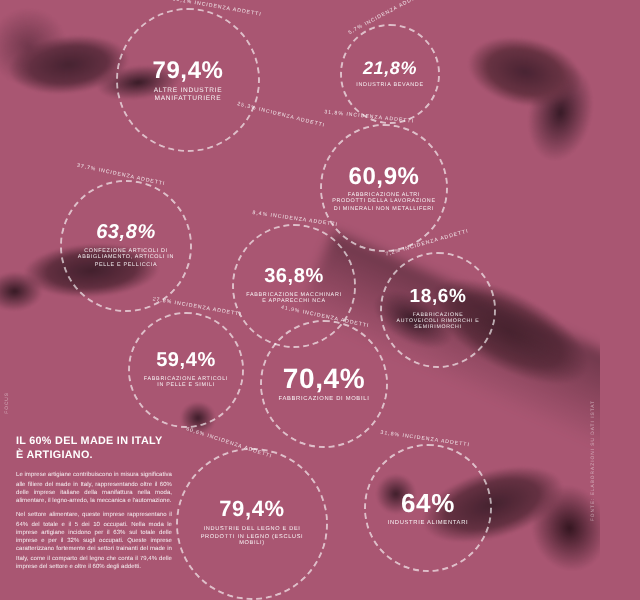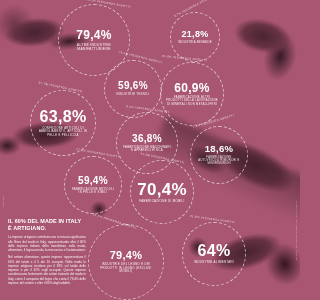--- a/index.html
+++ b/index.html
@@ -121,39 +121,35 @@
   <div class="vlabel" style="right:2px;top:200px;">FONTE: ELABORAZIONI SU DATI ISTAT</div>
 
   <div class="arc" style="left:86px;top:2px;transform:rotate(10deg);">60,1% INCIDENZA ADDETTI</div>
   <div class="bubble" style="left:58px;top:4px;width:72px;height:72px;">
     <div class="pct" style="font-size:12px;">79,4%</div>
     <div class="lab" style="font-size:3.3px;">ALTRE INDUSTRIE MANIFATTURIERE</div>
   </div>
 
   <div class="arc" style="left:172px;top:5px;transform:rotate(-28deg);">5,7% INCIDENZA ADDETTI</div>
   <div class="bubble" style="left:170px;top:12px;width:50px;height:50px;">
-    <div class="pct" style="font-size:9px;">21,8%</div>
+    <div class="pct" style="font-size:9px;font-style:italic;">21,8%</div>
     <div class="lab" style="font-size:2.7px;">INDUSTRIA BEVANDE</div>
   </div>
 
   <div class="arc" style="left:118px;top:56px;transform:rotate(14deg);">25,3% INCIDENZA ADDETTI</div>
-  <div class="bubble" style="left:104px;top:60px;width:58px;height:58px;">
-    <div class="pct" style="font-size:10px;">59,6%</div>
-    <div class="lab" style="font-size:2.9px;">INDUSTRIE TESSILI</div>
-  </div>
 
   <div class="arc" style="left:162px;top:57px;transform:rotate(6deg);">31,8% INCIDENZA ADDETTI</div>
   <div class="bubble" style="left:160px;top:62px;width:64px;height:64px;">
     <div class="pct" style="font-size:12px;">60,9%</div>
     <div class="lab" style="font-size:2.7px;">FABBRICAZIONE ALTRI PRODOTTI DELLA LAVORAZIONE DI MINERALI NON METALLIFERI</div>
   </div>
 
   <div class="arc" style="left:38px;top:86px;transform:rotate(12deg);">37,7% INCIDENZA ADDETTI</div>
   <div class="bubble" style="left:30px;top:90px;width:66px;height:66px;">
-    <div class="pct" style="font-size:16px;">63,8%</div>
+    <div class="pct" style="font-size:10px;font-style:italic;">63,8%</div>
     <div class="lab" style="font-size:2.7px;">CONFEZIONE ARTICOLI DI ABBIGLIAMENTO, ARTICOLI IN PELLE E PELLICCIA</div>
   </div>
 
   <div class="arc" style="left:126px;top:108px;transform:rotate(8deg);">8,4% INCIDENZA ADDETTI</div>
   <div class="bubble" style="left:116px;top:112px;width:62px;height:62px;">
     <div class="pct" style="font-size:10px;">36,8%</div>
     <div class="lab" style="font-size:2.7px;">FABBRICAZIONE MACCHINARI E APPARECCHI NCA</div>
   </div>
 
   <div class="arc" style="left:192px;top:120px;transform:rotate(-16deg);">7,2% INCIDENZA ADDETTI</div>
@@ -163,33 +159,33 @@
   </div>
 
   <div class="arc" style="left:76px;top:152px;transform:rotate(10deg);">27,8% INCIDENZA ADDETTI</div>
   <div class="bubble" style="left:64px;top:156px;width:58px;height:58px;">
     <div class="pct" style="font-size:10px;">59,4%</div>
     <div class="lab" style="font-size:2.7px;">FABBRICAZIONE ARTICOLI IN PELLE E SIMILI</div>
   </div>
 
   <div class="arc" style="left:140px;top:157px;transform:rotate(12deg);">41,9% INCIDENZA ADDETTI</div>
   <div class="bubble" style="left:130px;top:160px;width:64px;height:64px;">
-    <div class="pct" style="font-size:17px;">70,4%</div>
+    <div class="pct" style="font-size:14px;">70,4%</div>
     <div class="lab" style="font-size:2.9px;">FABBRICAZIONE DI MOBILI</div>
   </div>
 
   <div class="arc" style="left:92px;top:220px;transform:rotate(18deg);">60,6% INCIDENZA ADDETTI</div>
   <div class="bubble" style="left:88px;top:224px;width:76px;height:76px;">
     <div class="pct" style="font-size:11px;">79,4%</div>
     <div class="lab" style="font-size:2.8px;">INDUSTRIE DEL LEGNO E DEI PRODOTTI IN LEGNO (ESCLUSI MOBILI)</div>
   </div>
 
   <div class="arc" style="left:190px;top:218px;transform:rotate(8deg);">31,8% INCIDENZA ADDETTI</div>
   <div class="bubble" style="left:182px;top:222px;width:64px;height:64px;">
-    <div class="pct" style="font-size:16px;">64%</div>
+    <div class="pct" style="font-size:13px;">64%</div>
     <div class="lab" style="font-size:2.9px;">INDUSTRIE ALIMENTARI</div>
   </div>
 
   <div class="panel">
     <h2>IL 60% DEL MADE IN ITALY È ARTIGIANO.</h2>
     <p>Le imprese artigiane contribuiscono in misura significativa alle filiere del made in Italy, rappresentando oltre il 60% delle imprese italiane della manifattura nella moda, alimentare, il legno-arredo, la meccanica e l'automazione.</p>
     <p>Nel settore alimentare, queste imprese rappresentano il 64% del totale e il 5 dei 10 occupati. Nella moda le imprese artigiane incidono per il 63% sul totale delle imprese e per il 32% sugli occupati. Queste imprese caratterizzano fortemente dei settori trainanti del made in Italy, come il comparto del legno che conta il 79,4% delle imprese del settore e oltre il 60% degli addetti.</p>
   </div>
 
 </div>

